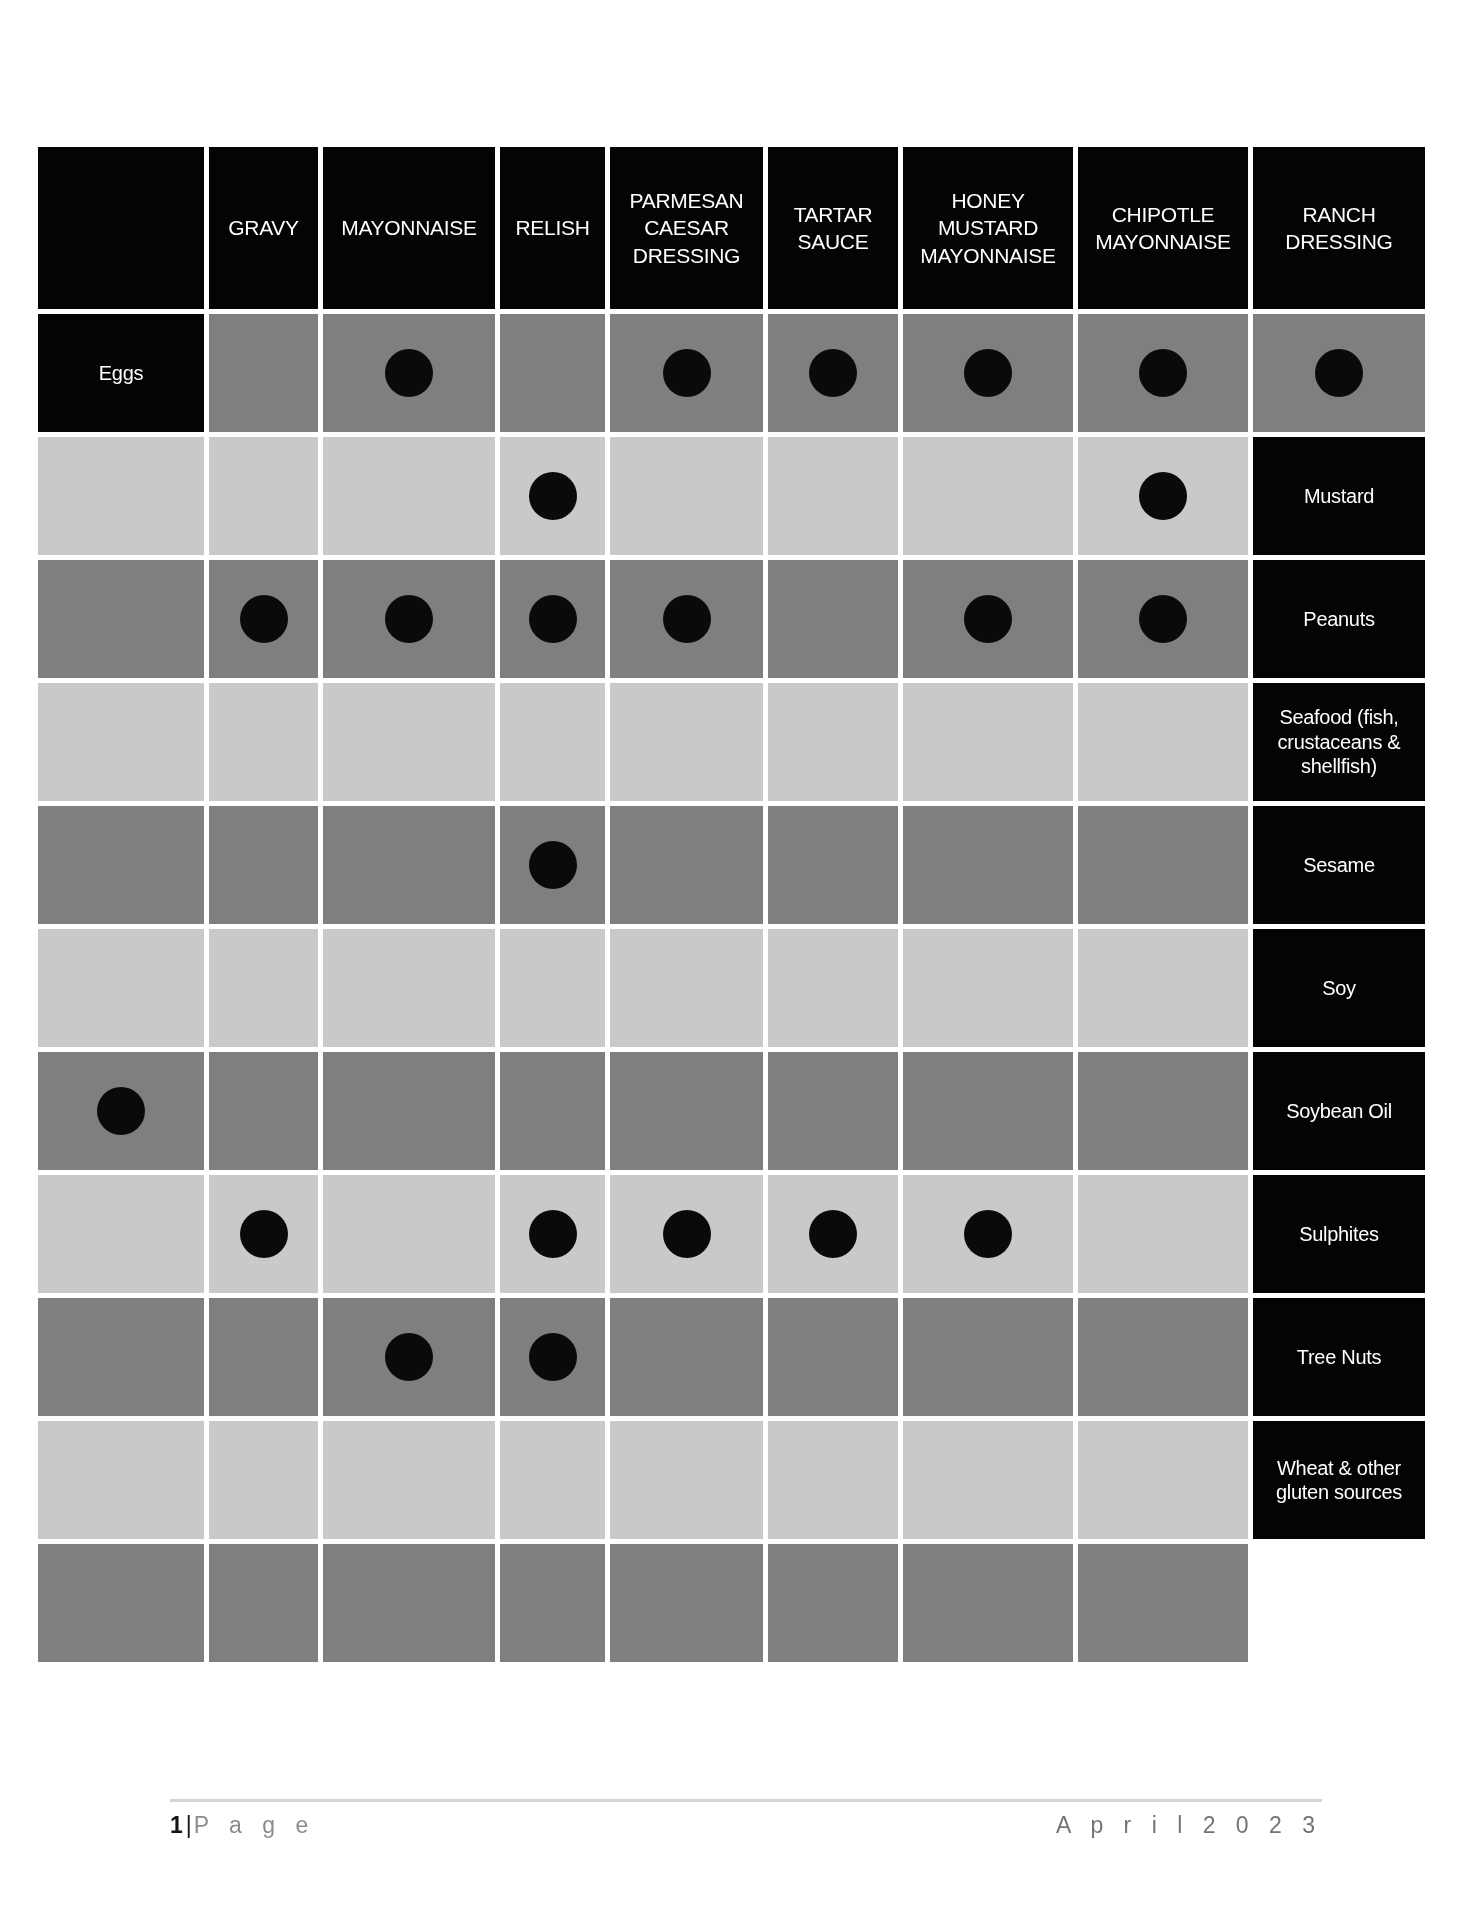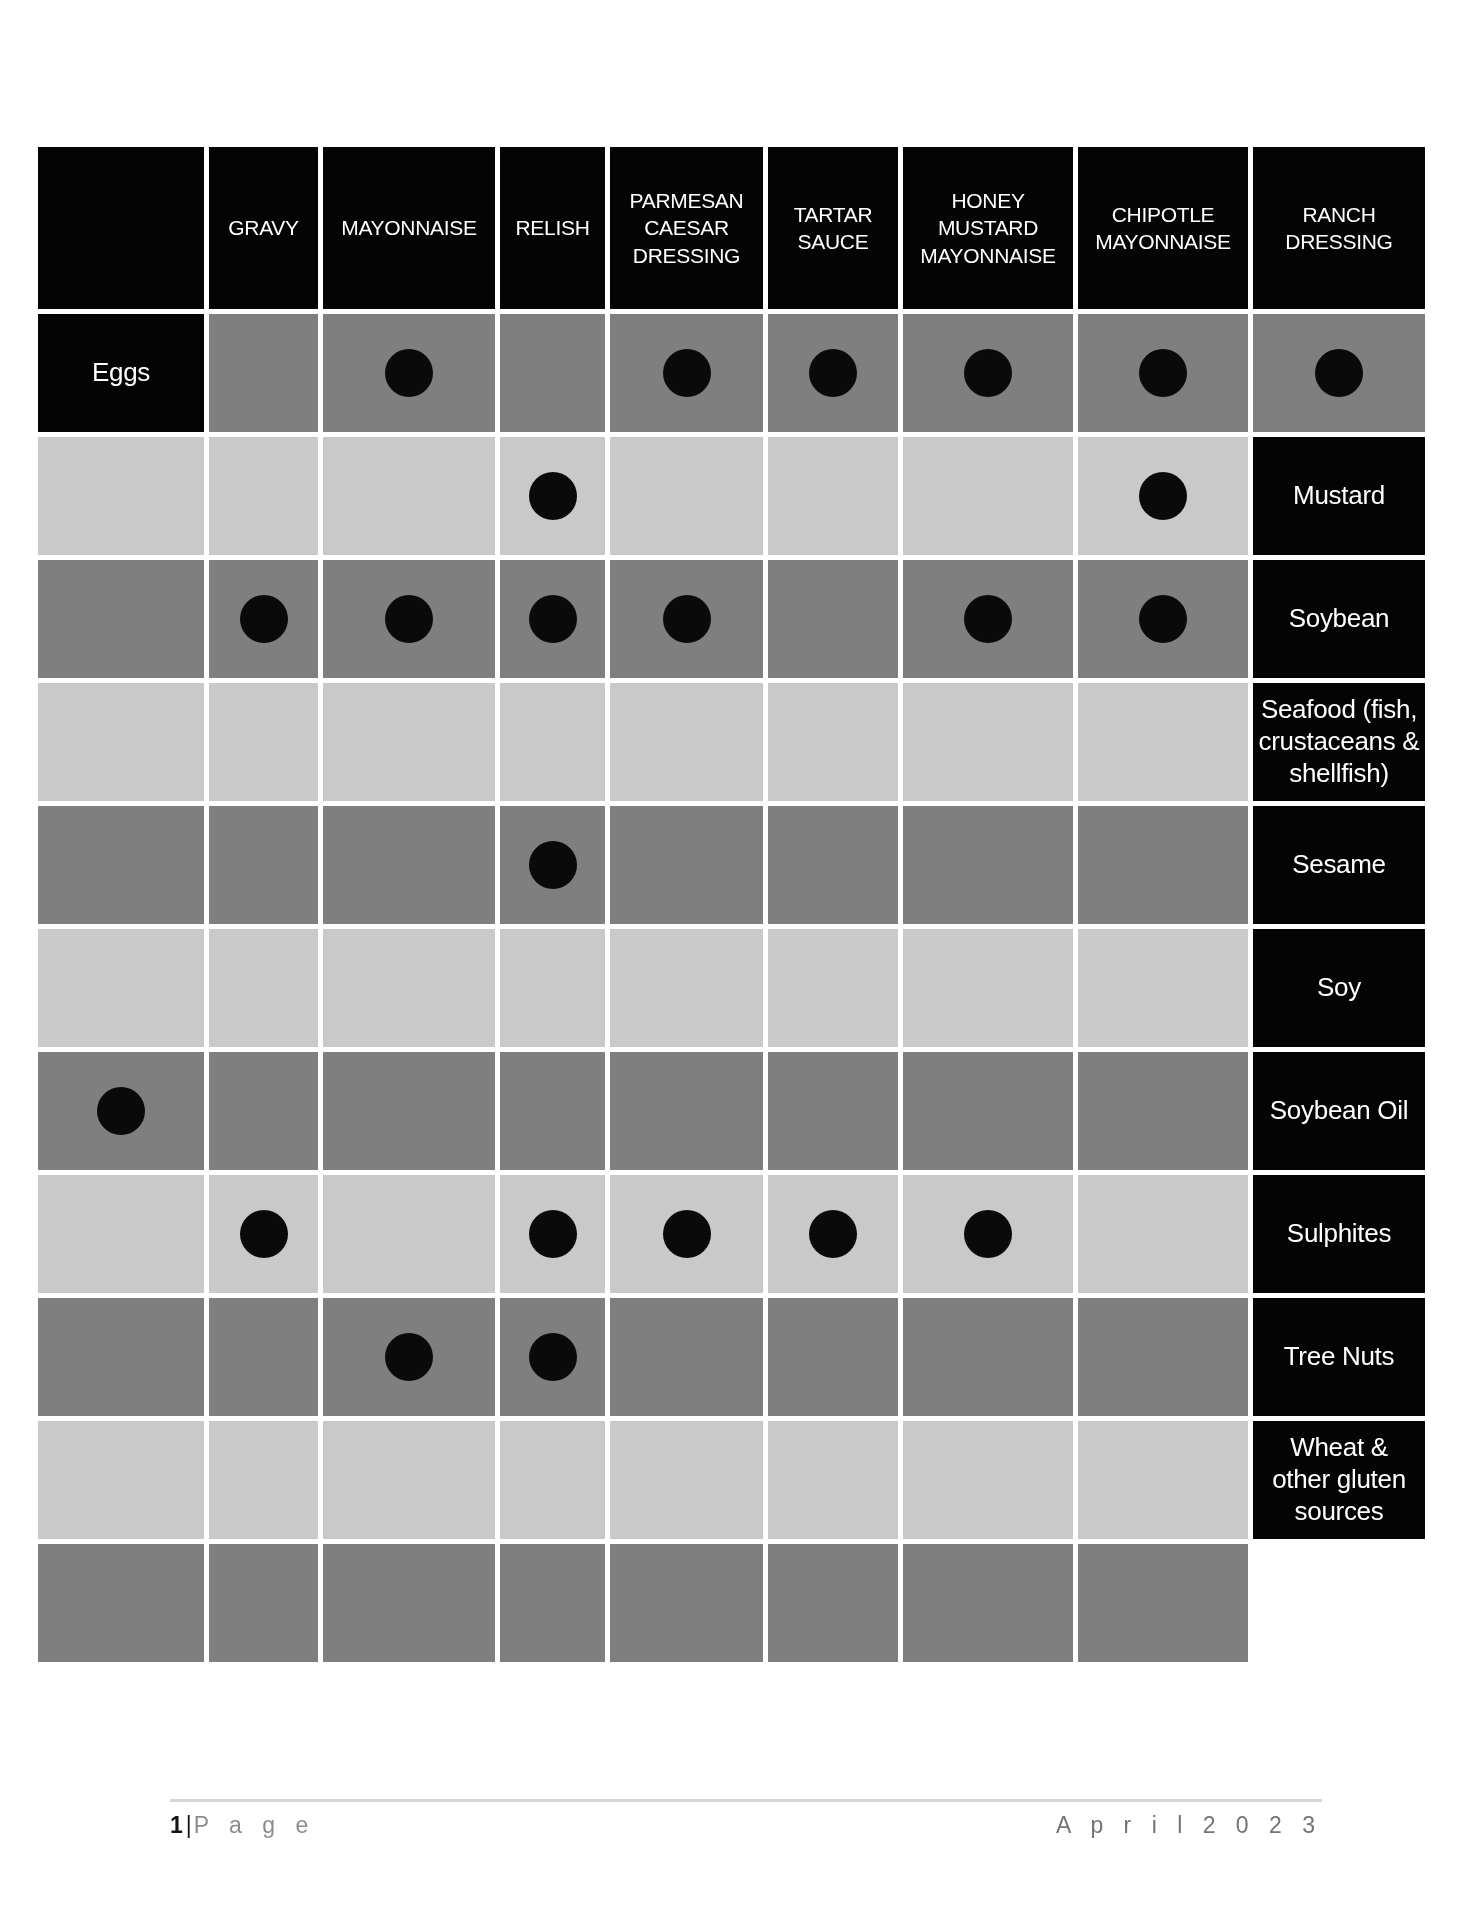--- a/index.html
+++ b/index.html
@@ -19,21 +19,21 @@
     text-align:center;
   }
   .corner-cell{background:#040404;}
   .header-cell{
     background:#040404;color:#ffffff;
     font-size:21px;line-height:1.3;letter-spacing:-0.3px;
     padding:0 6px;
   }
   .label-cell{
     background:#040404;color:#ffffff;
-    font-size:26px;line-height:1.22;letter-spacing:-0.3px;
+    font-size:20px;line-height:1.22;letter-spacing:-0.3px;
     padding:0 5px;
   }
   .data-cell-dark{background:#7f7f7f;}
   .data-cell-light{background:#c9c9c9;}
   .dot{
     width:48px;height:48px;border-radius:50%;
     background:#0a0a0a;display:block;
   }
   .footer-rule{
     position:absolute;left:170px;top:1799px;width:1152px;height:0;
@@ -111,21 +111,21 @@
     <div class="cell data-cell-dark">
       <span class="dot" style="background: rgb(10, 10, 10);"></span>
     </div>
     <div class="cell data-cell-dark"></div>
     <div class="cell data-cell-dark">
       <span class="dot" style="background: rgb(10, 10, 10);"></span>
     </div>
     <div class="cell data-cell-dark">
       <span class="dot" style="background: rgb(10, 10, 10);"></span>
     </div>
-    <div class="cell label-cell">Soybean</div>
+    <div class="cell label-cell">Peanuts</div>
     <div class="cell data-cell-light"></div>
     <div class="cell data-cell-light"></div>
     <div class="cell data-cell-light"></div>
     <div class="cell data-cell-light"></div>
     <div class="cell data-cell-light"></div>
     <div class="cell data-cell-light"></div>
     <div class="cell data-cell-light"></div>
     <div class="cell data-cell-light"></div>
     <div class="cell label-cell">Seafood (fish, crustaceans &amp; shellfish)</div>
     <div class="cell data-cell-dark"></div>

